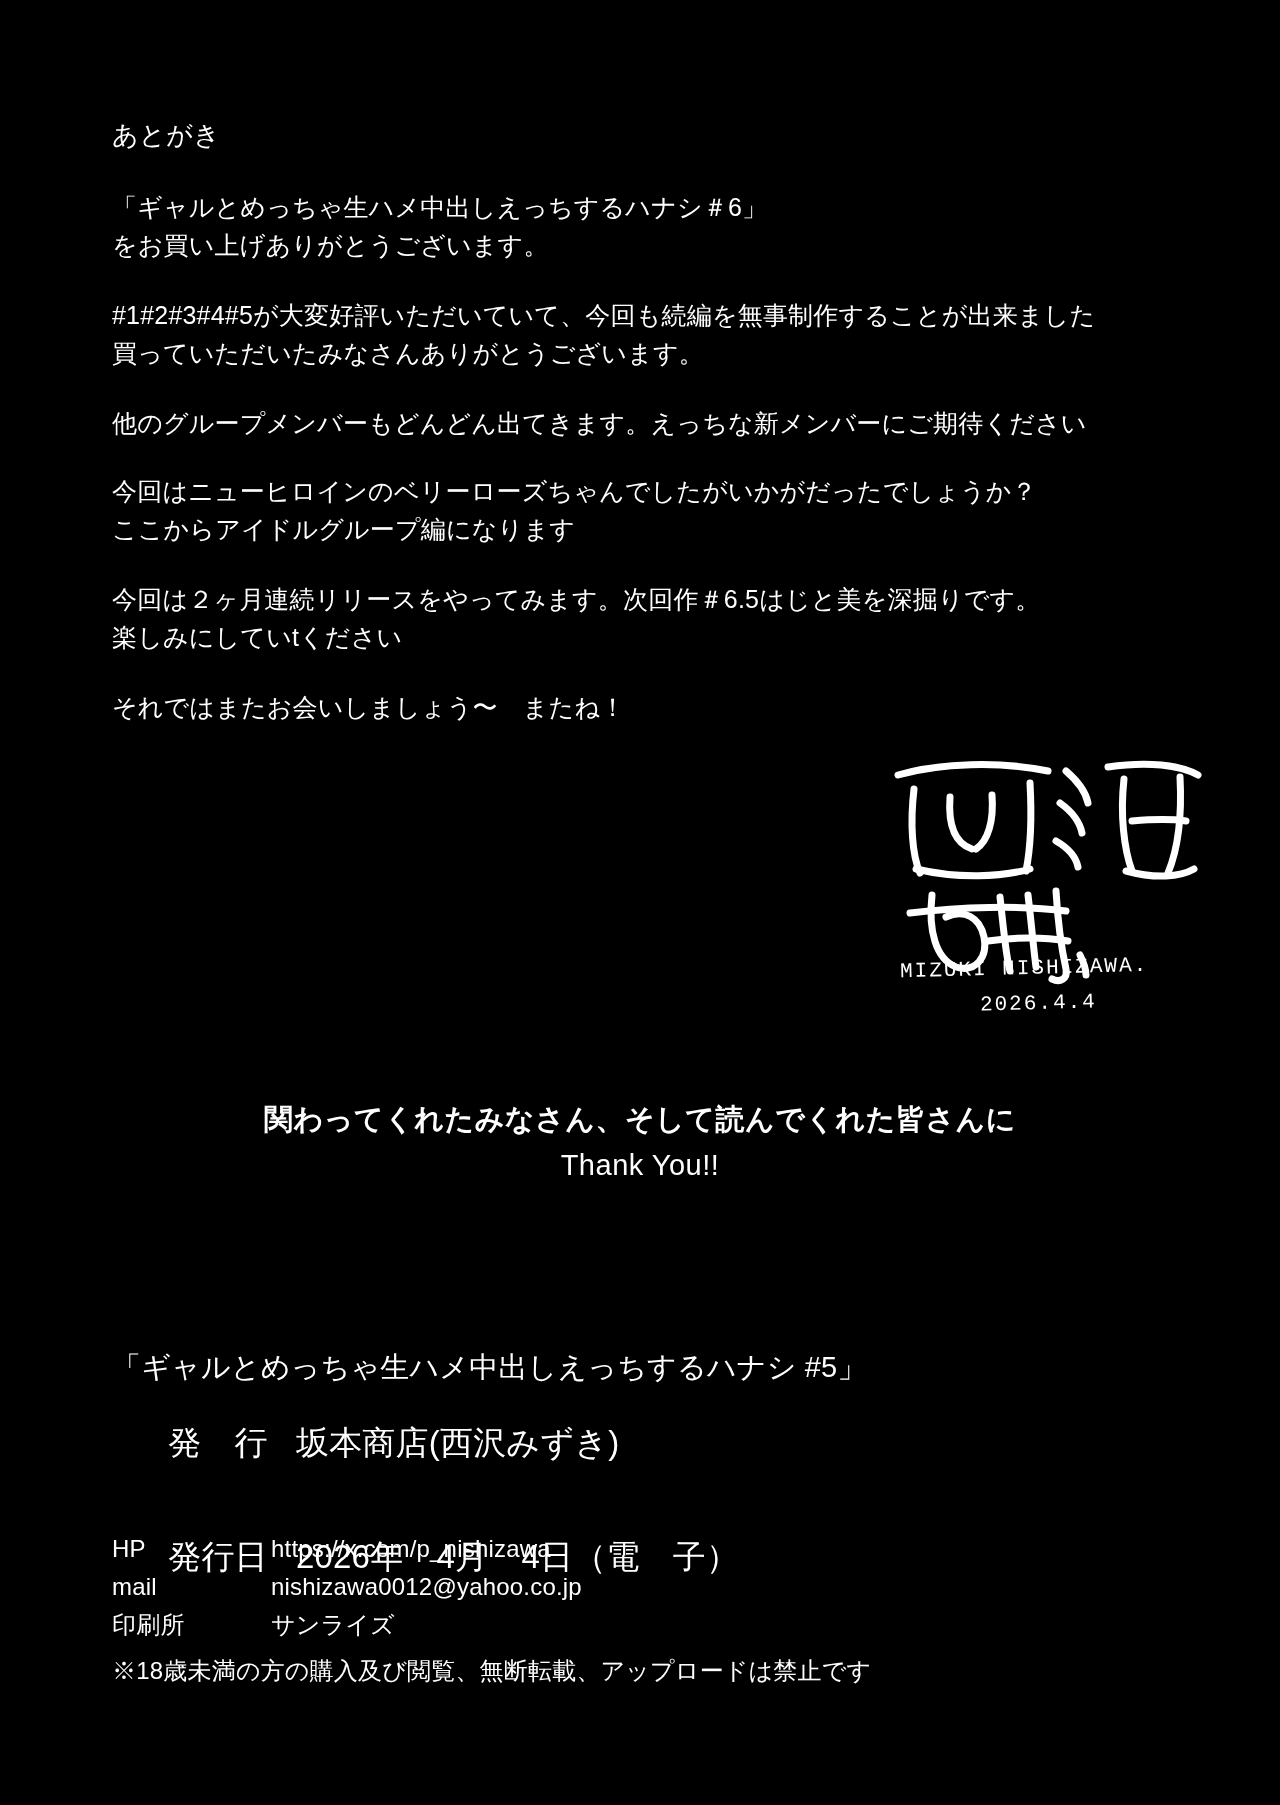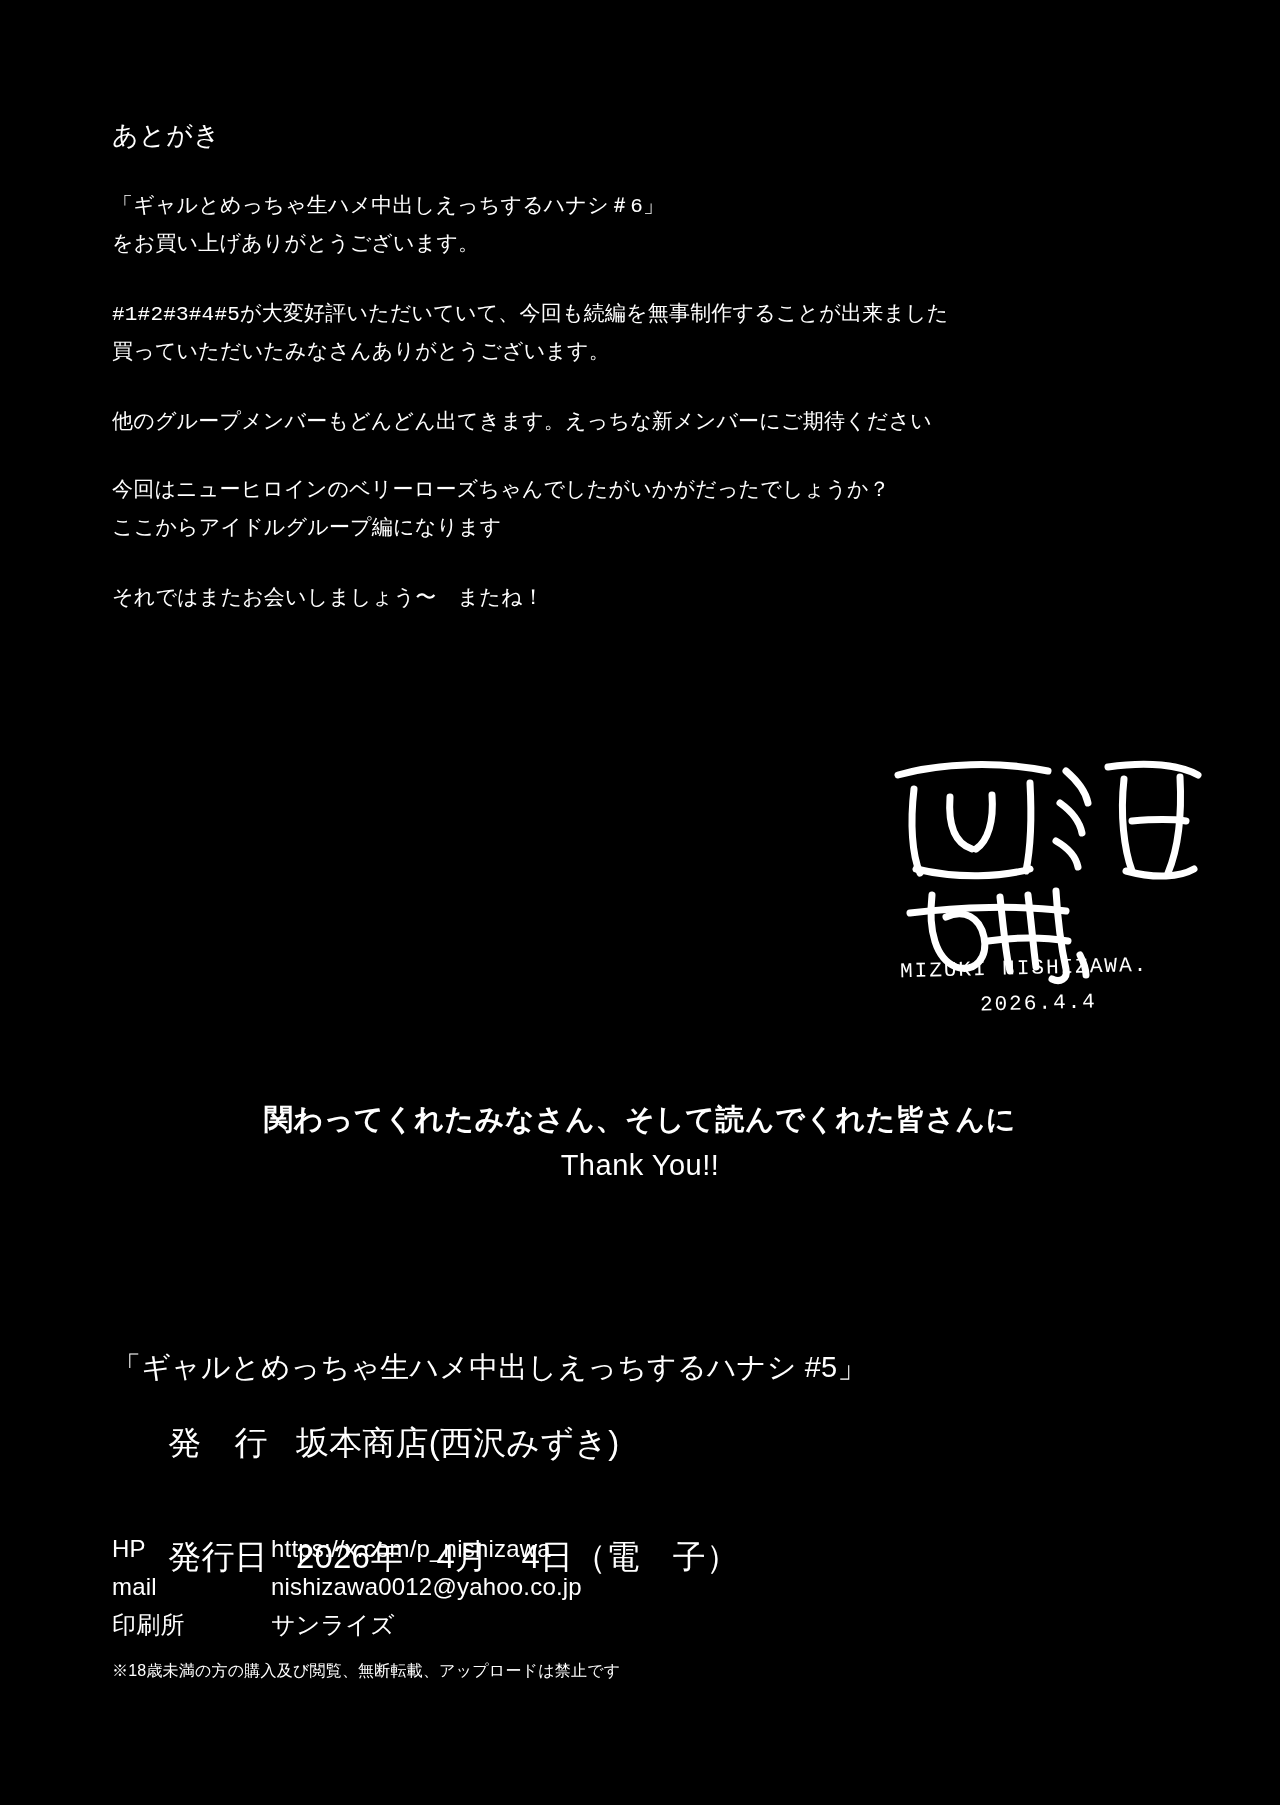--- a/index.html
+++ b/index.html
@@ -33,26 +33,25 @@
     top: 118px;
     width: 1090px;
   }
   .aw-heading {
     font-size: 26px;
     line-height: 34px;
     letter-spacing: 0.5px;
     margin-bottom: 36px;
   }
   .aw-para {
-    font-size: 21px;
+    font-size: 25px;
     line-height: 38px;
     letter-spacing: 0.2px;
     margin-bottom: 32px;
     white-space: pre-line;
-    font-family: Liberation Mono, monospace;
   }
   .aw-para.tight {
     margin-bottom: 30px;
   }
 
   
   .signature {
     position: absolute;
     left: 880px;
     top: 745px;
@@ -140,40 +139,42 @@
     gap: 41px;
   }
   .contact-label {
     width: 118px;
     flex: 0 0 118px;
   }
   .contact-value {
     flex: 1 1 auto;
   }
   .notice {
-    font-size: 16px;
+    font-size: 24px;
     line-height: 38px;
     letter-spacing: 0.2px;
     margin-top: 8px;
   }
 </style>
 </head>
 <body>
 
 <div class="page">
 
   <div class="afterword">
     <div class="aw-heading">あとがき</div>
     <div class="aw-para">「ギャルとめっちゃ生ハメ中出しえっちするハナシ＃6」
 をお買い上げありがとうございます。</div>
     <div class="aw-para">#1#2#3#4#5が大変好評いただいていて、今回も続編を無事制作することが出来ました
 買っていただいたみなさんありがとうございます。</div>
     <div class="aw-para tight">他のグループメンバーもどんどん出てきます。えっちな新メンバーにご期待ください</div>
     <div class="aw-para">今回はニューヒロインのベリーローズちゃんでしたがいかがだったでしょうか？
 ここからアイドルグループ編になります</div>
+    <div class="aw-para">今回は２ヶ月連続リリースをやってみます。次回作＃6.5はじと美を深掘りです。
+楽しみにしていtください</div>
     <div class="aw-para">それではまたお会いしましょう〜　またね！</div>
   </div>
 
   <div class="signature">
     <svg class="sig-svg" width="330" height="290" viewBox="0 0 330 290">
       <g fill="none" stroke="#ffffff" stroke-width="7" stroke-linecap="round" stroke-linejoin="round">
 
         <path d="M18 30 C60 18, 120 16, 168 26"></path>
         <path d="M34 44 C30 78, 32 110, 40 128"></path>
         <path d="M150 38 C152 74, 150 106, 146 126"></path>

